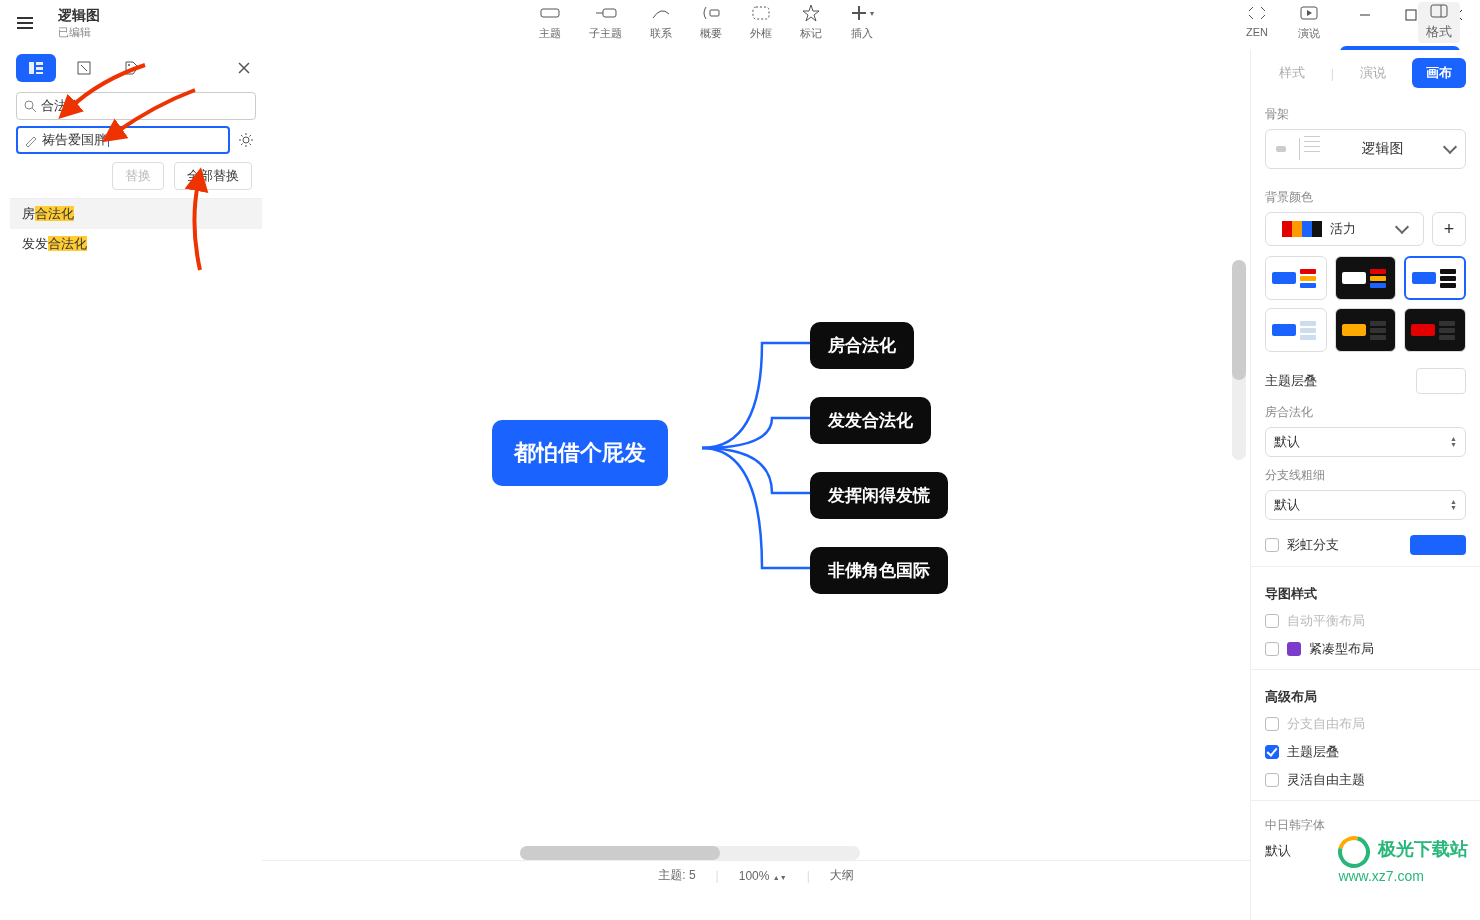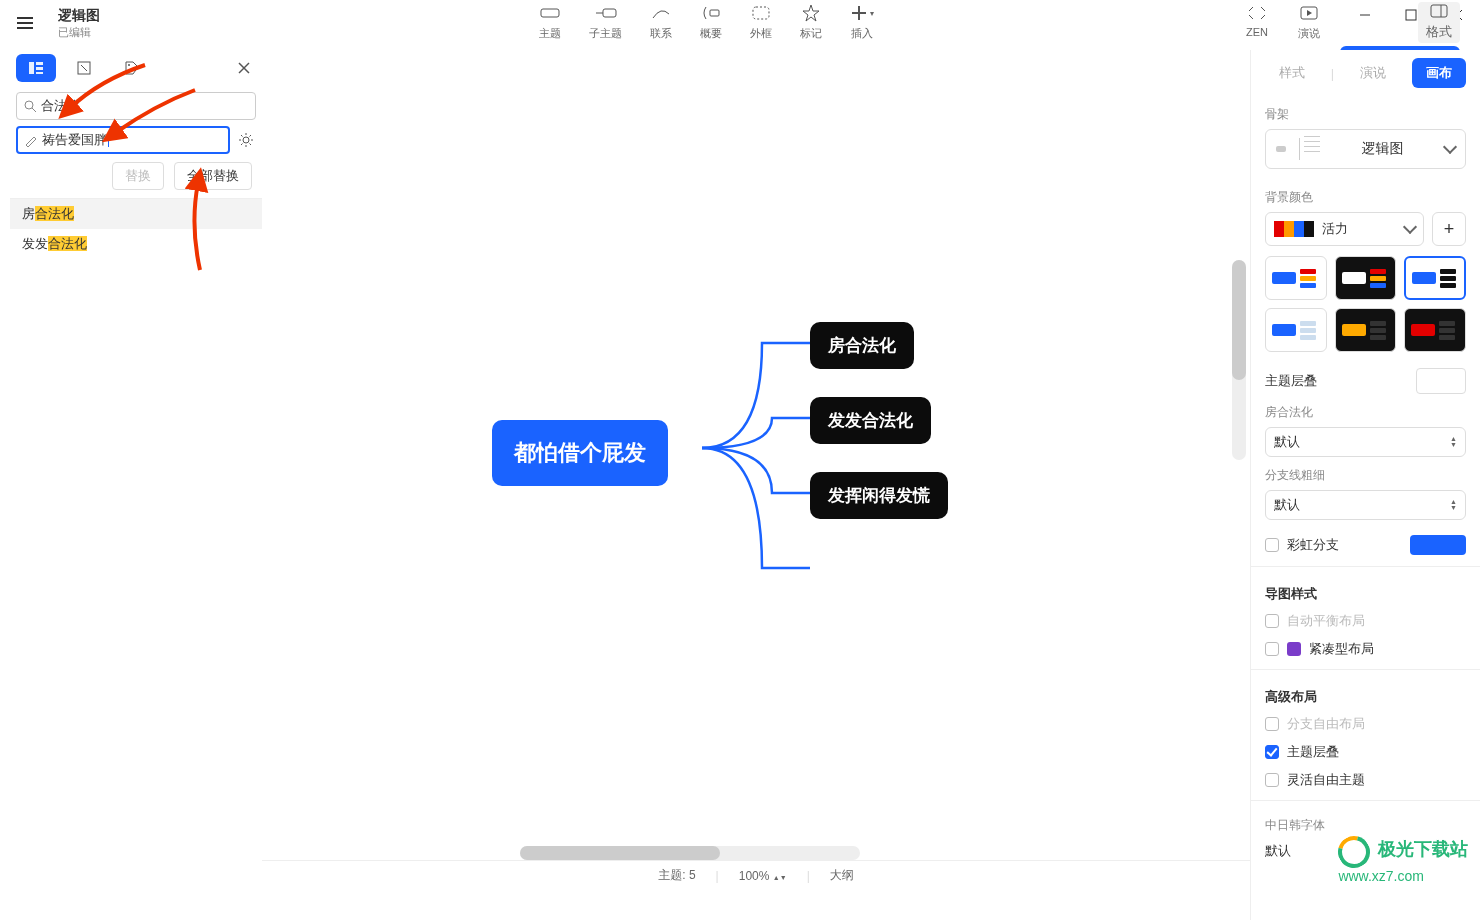--- a/index.html
+++ b/index.html
@@ -41,21 +41,21 @@
 .sub-node { position:absolute; background:#0c0c0c; color:#fff; font-weight:700; font-size:17px; padding:12px 18px; border-radius:10px; }
 .right-panel { position:absolute; right:0; top:50px; width:230px; bottom:0; border-left:1px solid #eee; background:#fff; overflow-y:auto; }
 .rp-tabs { display:flex; align-items:center; justify-content:space-around; padding:8px 8px; position:relative; }
 .rp-tab { font-size:13px; color:#aaa; padding:6px 14px; cursor:pointer; }
 .rp-tab.active { background:#1a63ff; color:#fff; border-radius:6px; font-weight:600; }
 .rp-sec { padding:10px 14px; }
 .rp-label { font-size:12px; color:#888; margin-bottom:6px; }
 .select-box { border:1px solid #ddd; border-radius:6px; height:40px; display:flex; align-items:center; padding:0 10px; justify-content:space-between; cursor:pointer; font-size:14px; }
 .chev { width:10px; height:10px; border-right:2px solid #666; border-bottom:2px solid #666; transform:rotate(45deg); margin-top:-4px; }
 .scheme-row { display:flex; gap:8px; align-items:center; }
-.scheme-sel { flex:1; border:1px solid #ddd; border-radius:6px; height:34px; display:flex; align-items:center; padding:0 8px; gap:8px; cursor:pointer; }
+.scheme-sel { flex:1; border:1px solid #ddd; border-radius:6px; height:34px; display:flex; align-items:center; padding:0 16px; gap:8px; cursor:pointer; }
 .swatches { display:flex; }
 .swatch { width:10px; height:16px; }
 .plus-btn { width:34px; height:34px; border:1px solid #ddd; border-radius:6px; display:flex; align-items:center; justify-content:center; font-size:18px; cursor:pointer; }
 .theme-grid { display:grid; grid-template-columns:1fr 1fr 1fr; gap:8px; margin-top:10px; }
 .theme-tile { height:44px; border:1px solid #ddd; border-radius:6px; position:relative; cursor:pointer; overflow:hidden; }
 .theme-tile.sel { border:2px solid #1a63ff; }
 .row-2 { display:grid; grid-template-columns:1fr 1fr 1fr; gap:8px; margin-top:8px; }
 .color-sw { width:50px; height:26px; border:1px solid #ddd; border-radius:4px; background:#fff; margin-left:auto; cursor:pointer; }
 .line-row { display:flex; align-items:center; justify-content:space-between; padding:6px 14px; }
 .select-sm { width:100%; border:1px solid #ddd; border-radius:6px; height:30px; display:flex; align-items:center; justify-content:space-between; padding:0 8px; cursor:pointer; font-size:13px; }
@@ -300,20 +300,21 @@
   <svg class="conn">
     <path d="M440 398 Q500 398 500 293 Q500 293 548 293" stroke="#1a63ff" stroke-width="2.5" fill="none"></path>
     <path d="M440 398 Q510 398 510 368 Q510 368 548 368" stroke="#1a63ff" stroke-width="2.5" fill="none"></path>
     <path d="M440 398 Q510 398 510 443 Q510 443 548 443" stroke="#1a63ff" stroke-width="2.5" fill="none"></path>
     <path d="M440 398 Q500 398 500 518 Q500 518 548 518" stroke="#1a63ff" stroke-width="2.5" fill="none"></path>
   </svg>
   <div class="main-node">都怕借个屁发</div>
   <div class="sub-node" style="left:548px;top:272px">房合法化</div>
   <div class="sub-node" style="left:548px;top:347px">发发合法化</div>
   <div class="sub-node" style="left:548px;top:422px">发挥闲得发慌</div>
+  <div class="sub-node" style="left:548px;top:497px">非佛角色国际</div>
 </div>
 
 <div class="vscroll">
     <div class="vscroll-thumb"></div>
   </div>
 
 <div class="right-panel">
   <div class="rp-tabs">
     <div class="rp-tab">样式</div>
     <span style="color:#ddd">|</span>

